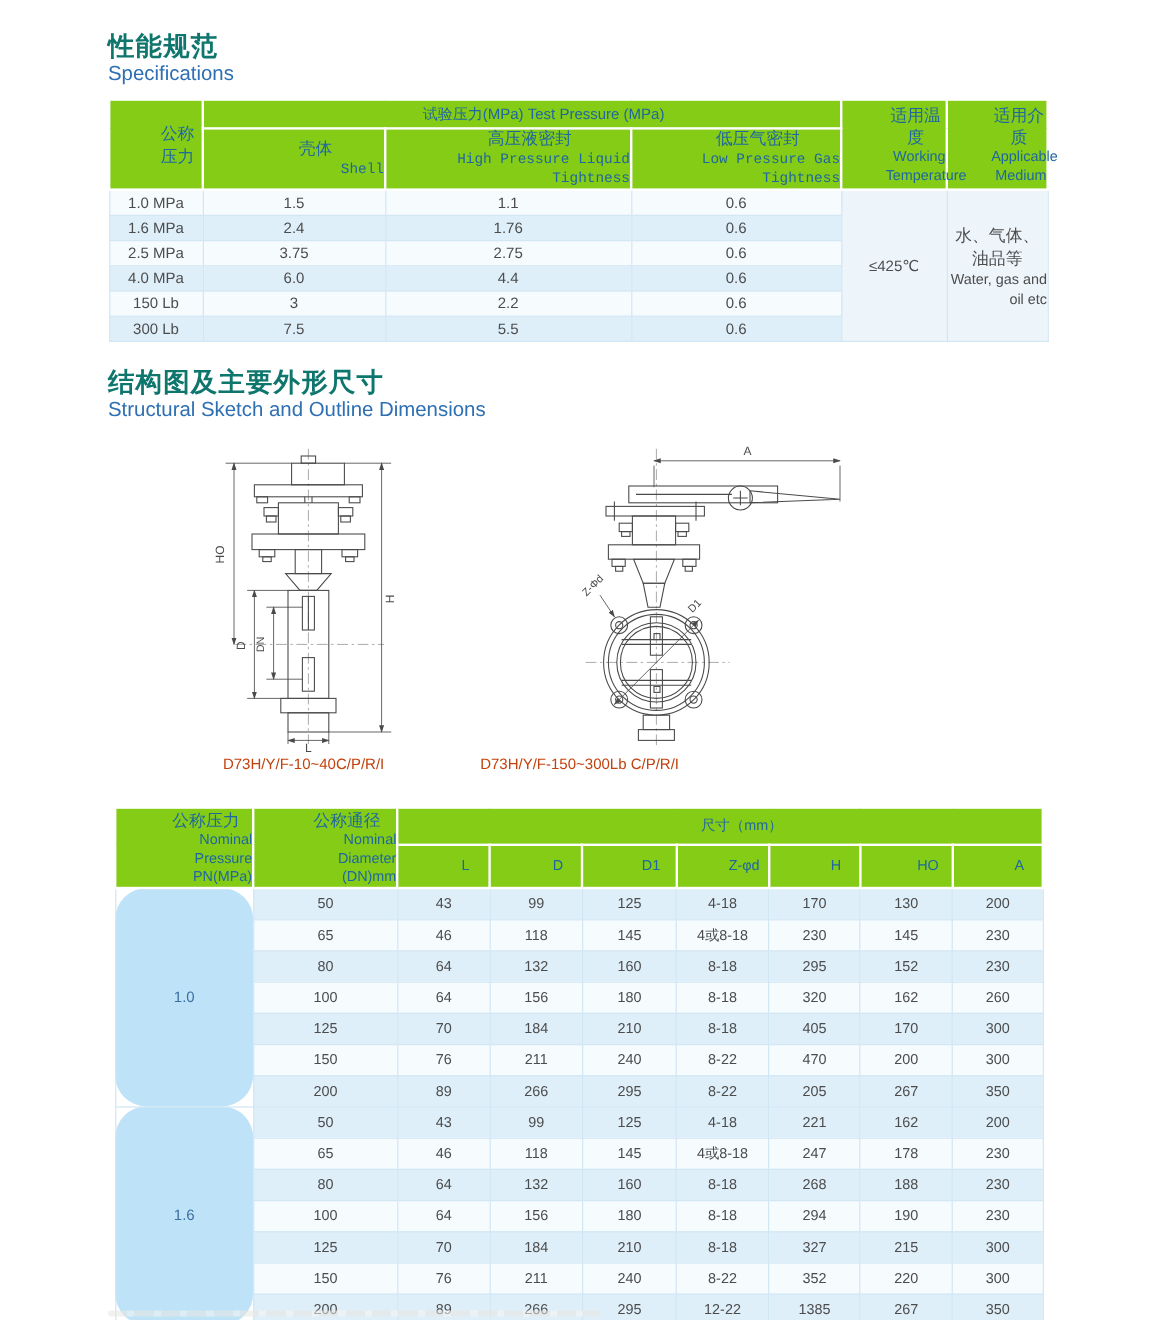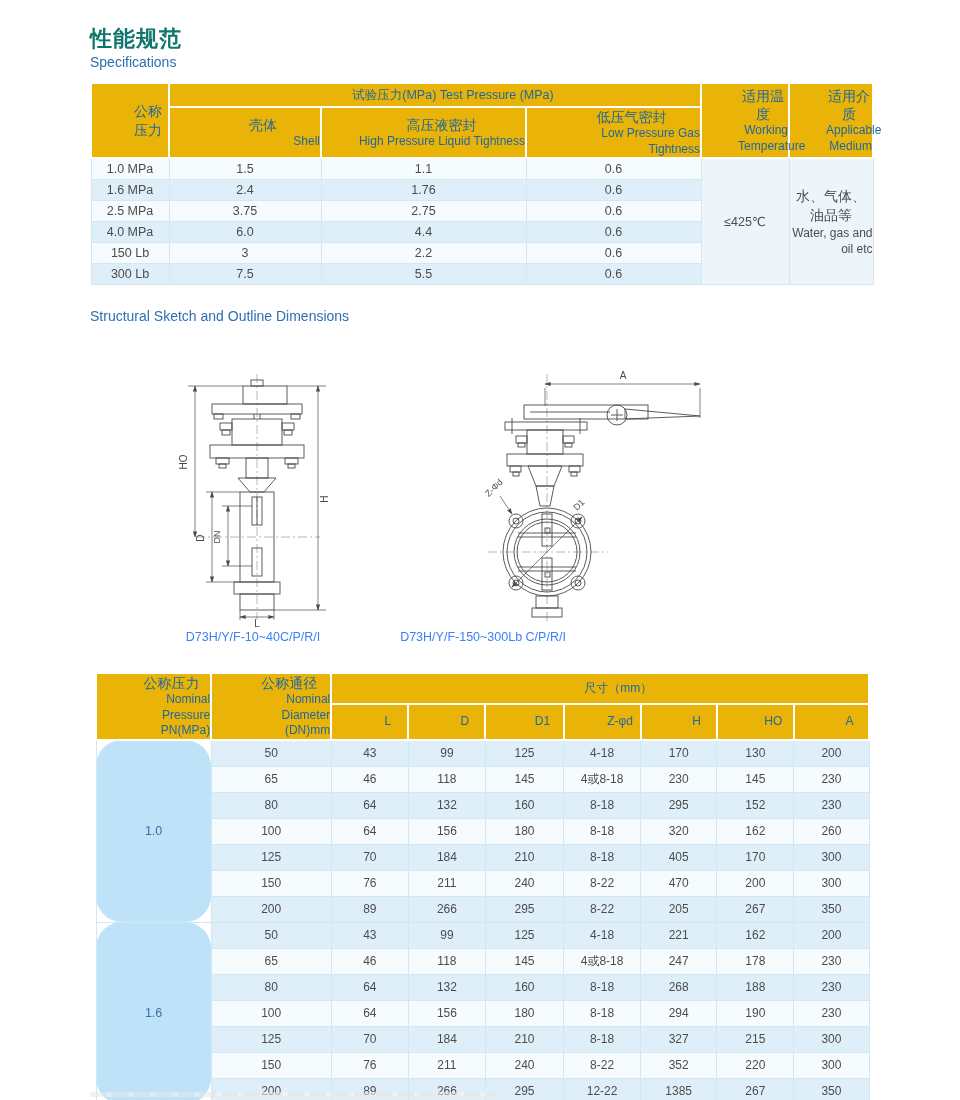--- a/index.html
+++ b/index.html
@@ -5,43 +5,43 @@
   html,body{margin:0;padding:0;}
   body{
     width:960px;height:1100px;position:relative;overflow:hidden;
     background:#ffffff;
     font-family:"Liberation Sans","DejaVu Sans",sans-serif;
     -webkit-font-smoothing:antialiased;
   }
   .abs{position:absolute;}
   
   .sec-title{color:#0f766e;font-size:22px;font-weight:bold;letter-spacing:1px;line-height:26px;}
-  .sec-sub{color:#2e6fb2;font-size:14px;line-height:16px;margin-top:2px;}
+  .sec-sub{color:#2e6fb2;font-size:17px;line-height:16px;margin-top:2px;}
   
   table{border-collapse:collapse;table-layout:fixed;}
   th,td{padding:0;margin:0;text-align:center;vertical-align:middle;}
-  th{background:#eab308;color:#1f689f;font-weight:normal;border:2px solid #ffffff;font-size:12.5px;line-height:1.3;padding-left:36px;}
+  th{background:#84cc16;color:#1f689f;font-weight:normal;border:2px solid #ffffff;font-size:12.5px;line-height:1.3;padding-left:36px;}
   td{border:1px solid #d2e7f4;font-size:12.5px;color:#4c4c4c;}
   .row-light td{background:#f6fbfe;}
   .row-blue td{background:#dfeffa;}
   td.merged{background:#edf5fb !important;margin-top:24px;}
   .zh{font-size:14px;}
   .en{font-size:12px;text-align:right;}
   
   .spec tr.h1 th{height:22px;}
-  .spec tr.h2 th{height:40px;}
+  .spec tr.h2 th{height:40px;font-family:Liberation Mono, monospace;}
   .spec td{height:20px;}
   
   .dim th{font-size:12px;}
   .dim tr.h1 th{height:22px;}
   .dim tr.h2 th{height:26px;}
   .dim td{height:25px;font-size:12px;}
   .dim td.grp{background:#bee3f8 !important;color:#3d6f9f;font-size:12.5px;border-radius:26px;}
   
-  .caption{font-size:12.5px;color:#3b82f6;text-align:center;}
+  .caption{font-size:12.5px;color:#c2410c;text-align:center;}
   svg text{fill:#4a4a4a;font-family:"Liberation Sans","DejaVu Sans",sans-serif;}
   
   .bottom-faint{
     height:5px;
     background:repeating-linear-gradient(90deg,#e8e6e0 0 16px,#f6f5f2 16px 22px);
     opacity:.55;border-radius:2px;
   }
 </style>
 </head>
 <body>
@@ -127,20 +127,21 @@
   <tr class="row-blue">
     <td>300 Lb</td>
     <td>7.5</td>
     <td>5.5</td>
     <td>0.6</td>
   </tr>
 </tbody>
   </table>
 
 <div class="abs" style="left:90px;top:306px;">
+  <div class="sec-title">结构图及主要外形尺寸</div>
   <div class="sec-sub">Structural Sketch and Outline Dimensions</div>
 </div>
 
 <svg class="abs" style="left:150px;top:366px;" width="230" height="262" viewBox="0 0 230 262">
   <defs>
     <marker id="arL" markerWidth="9" markerHeight="8" refX="8" refY="4" orient="auto-start-reverse">
       <path d="M0,1 L9,4 L0,7 z" fill="#4a4a4a"></path>
     </marker>
   </defs>
 

